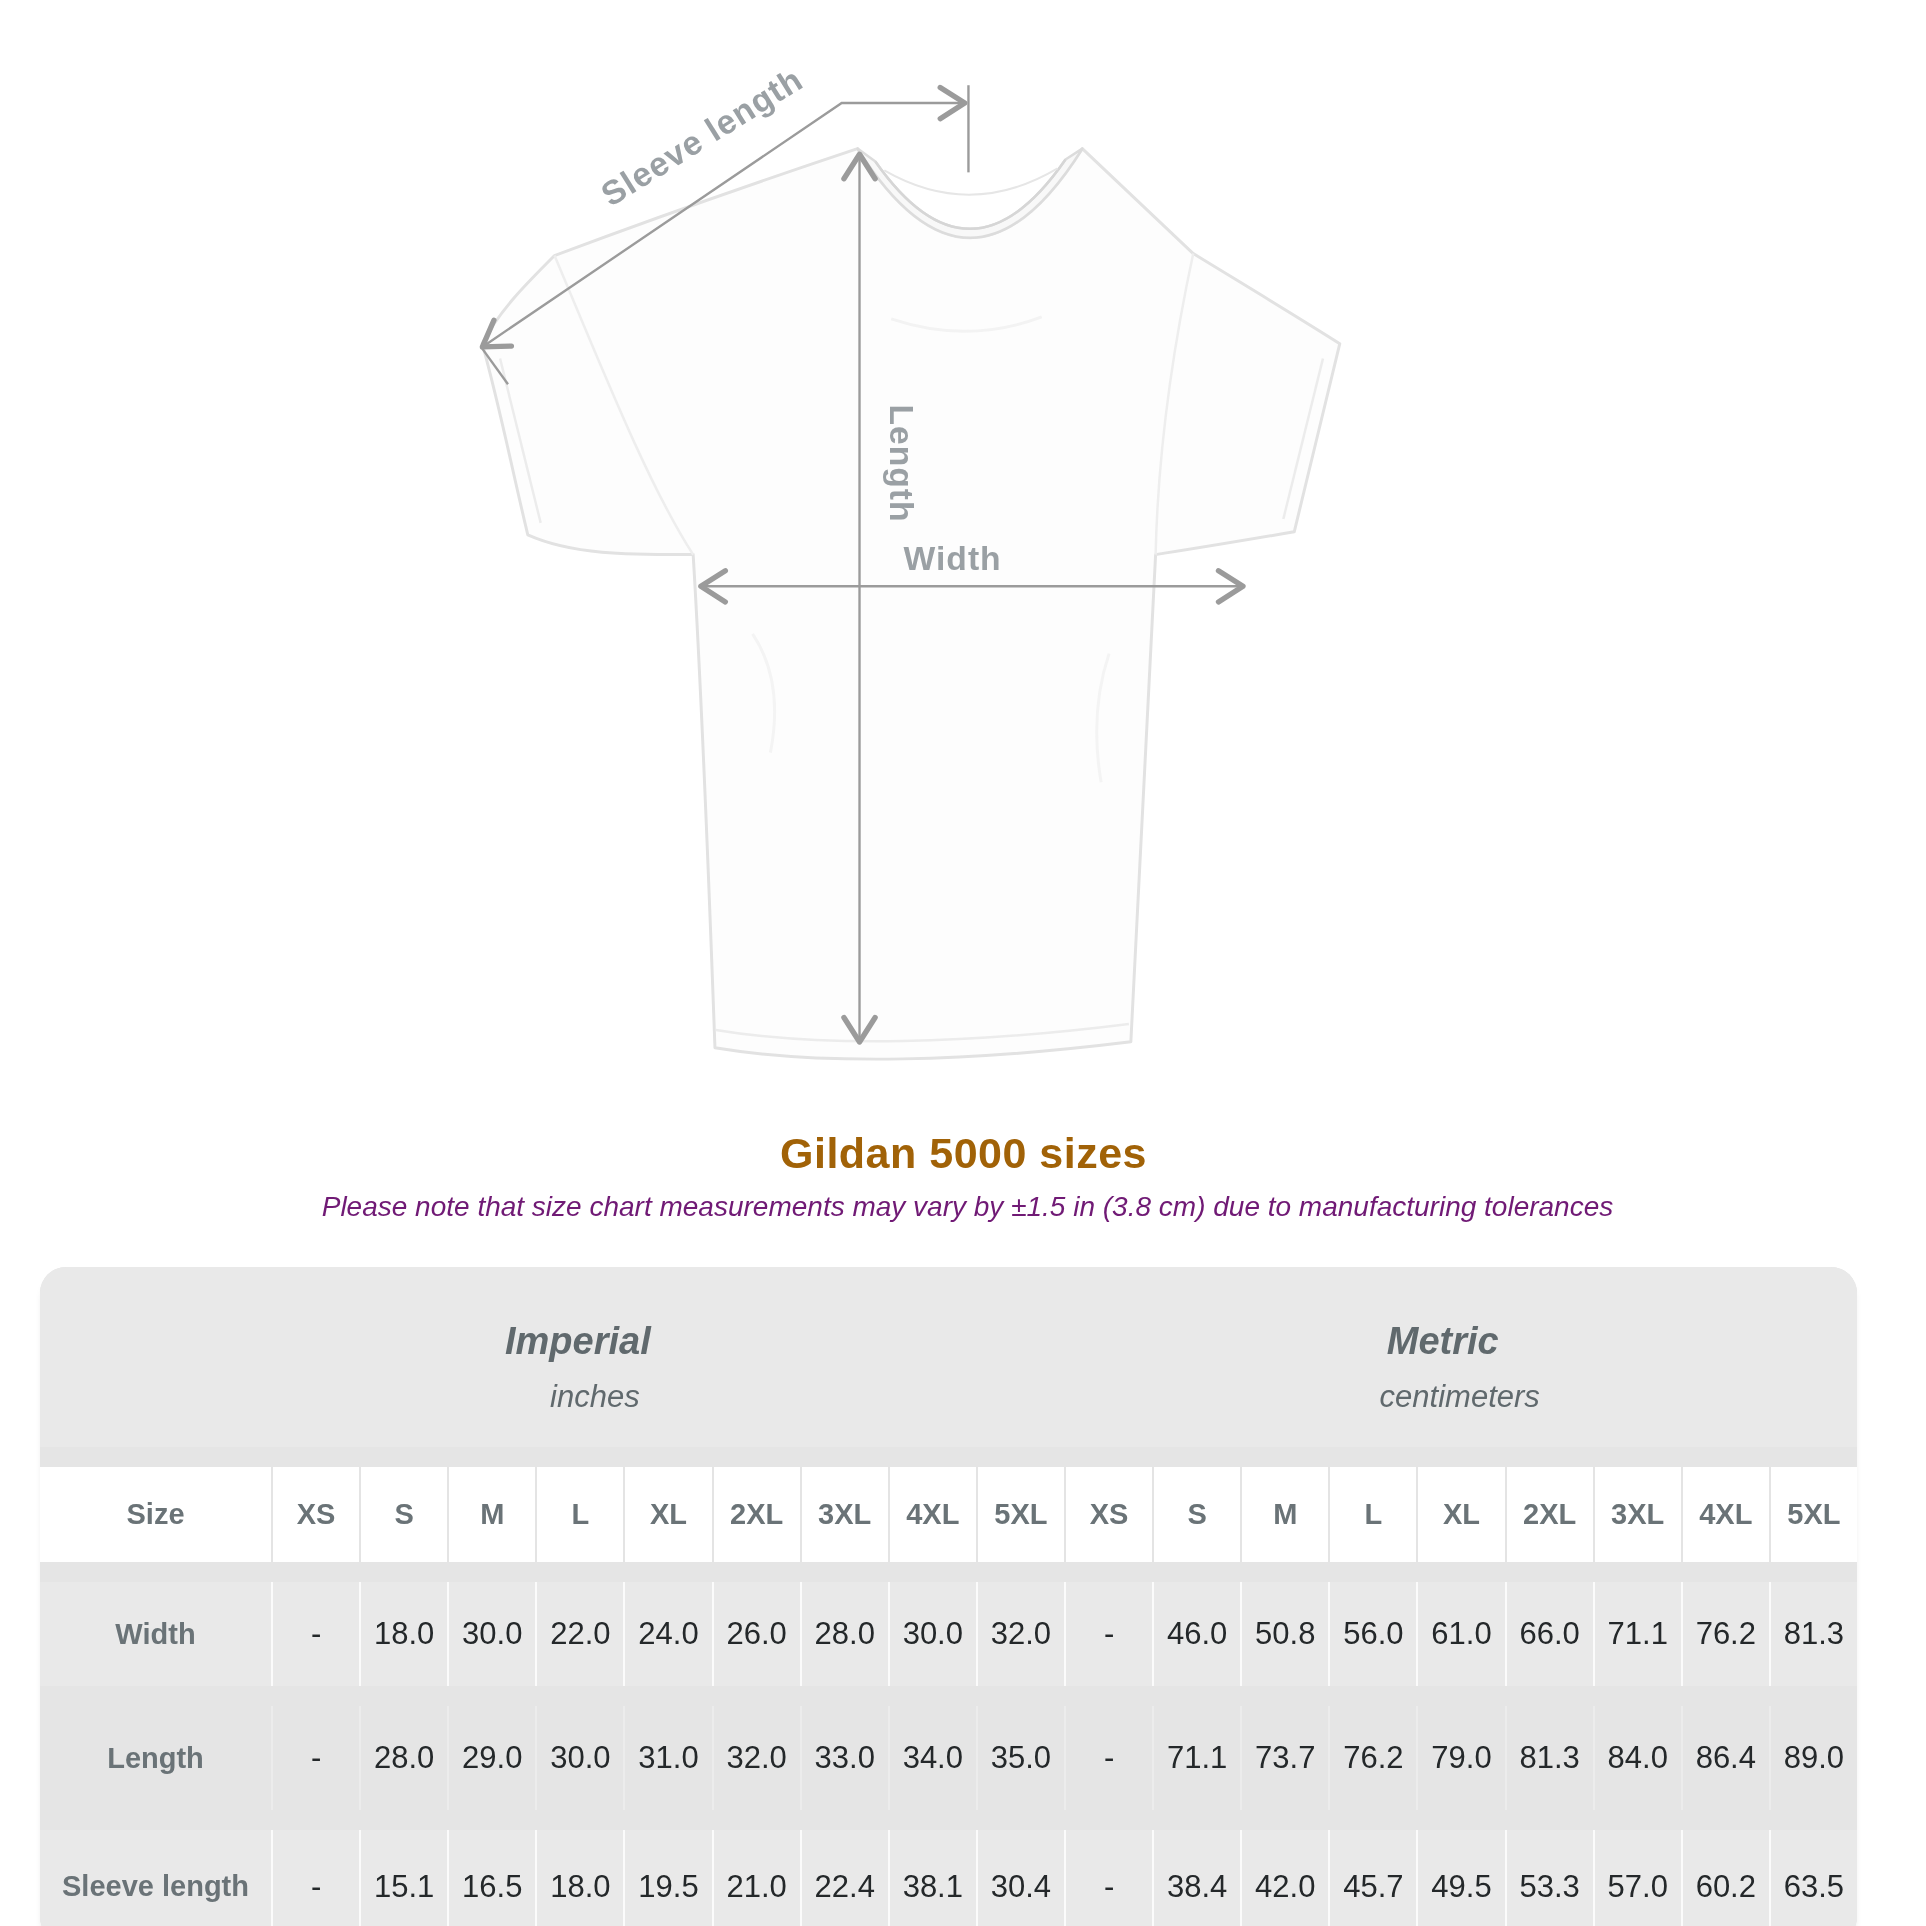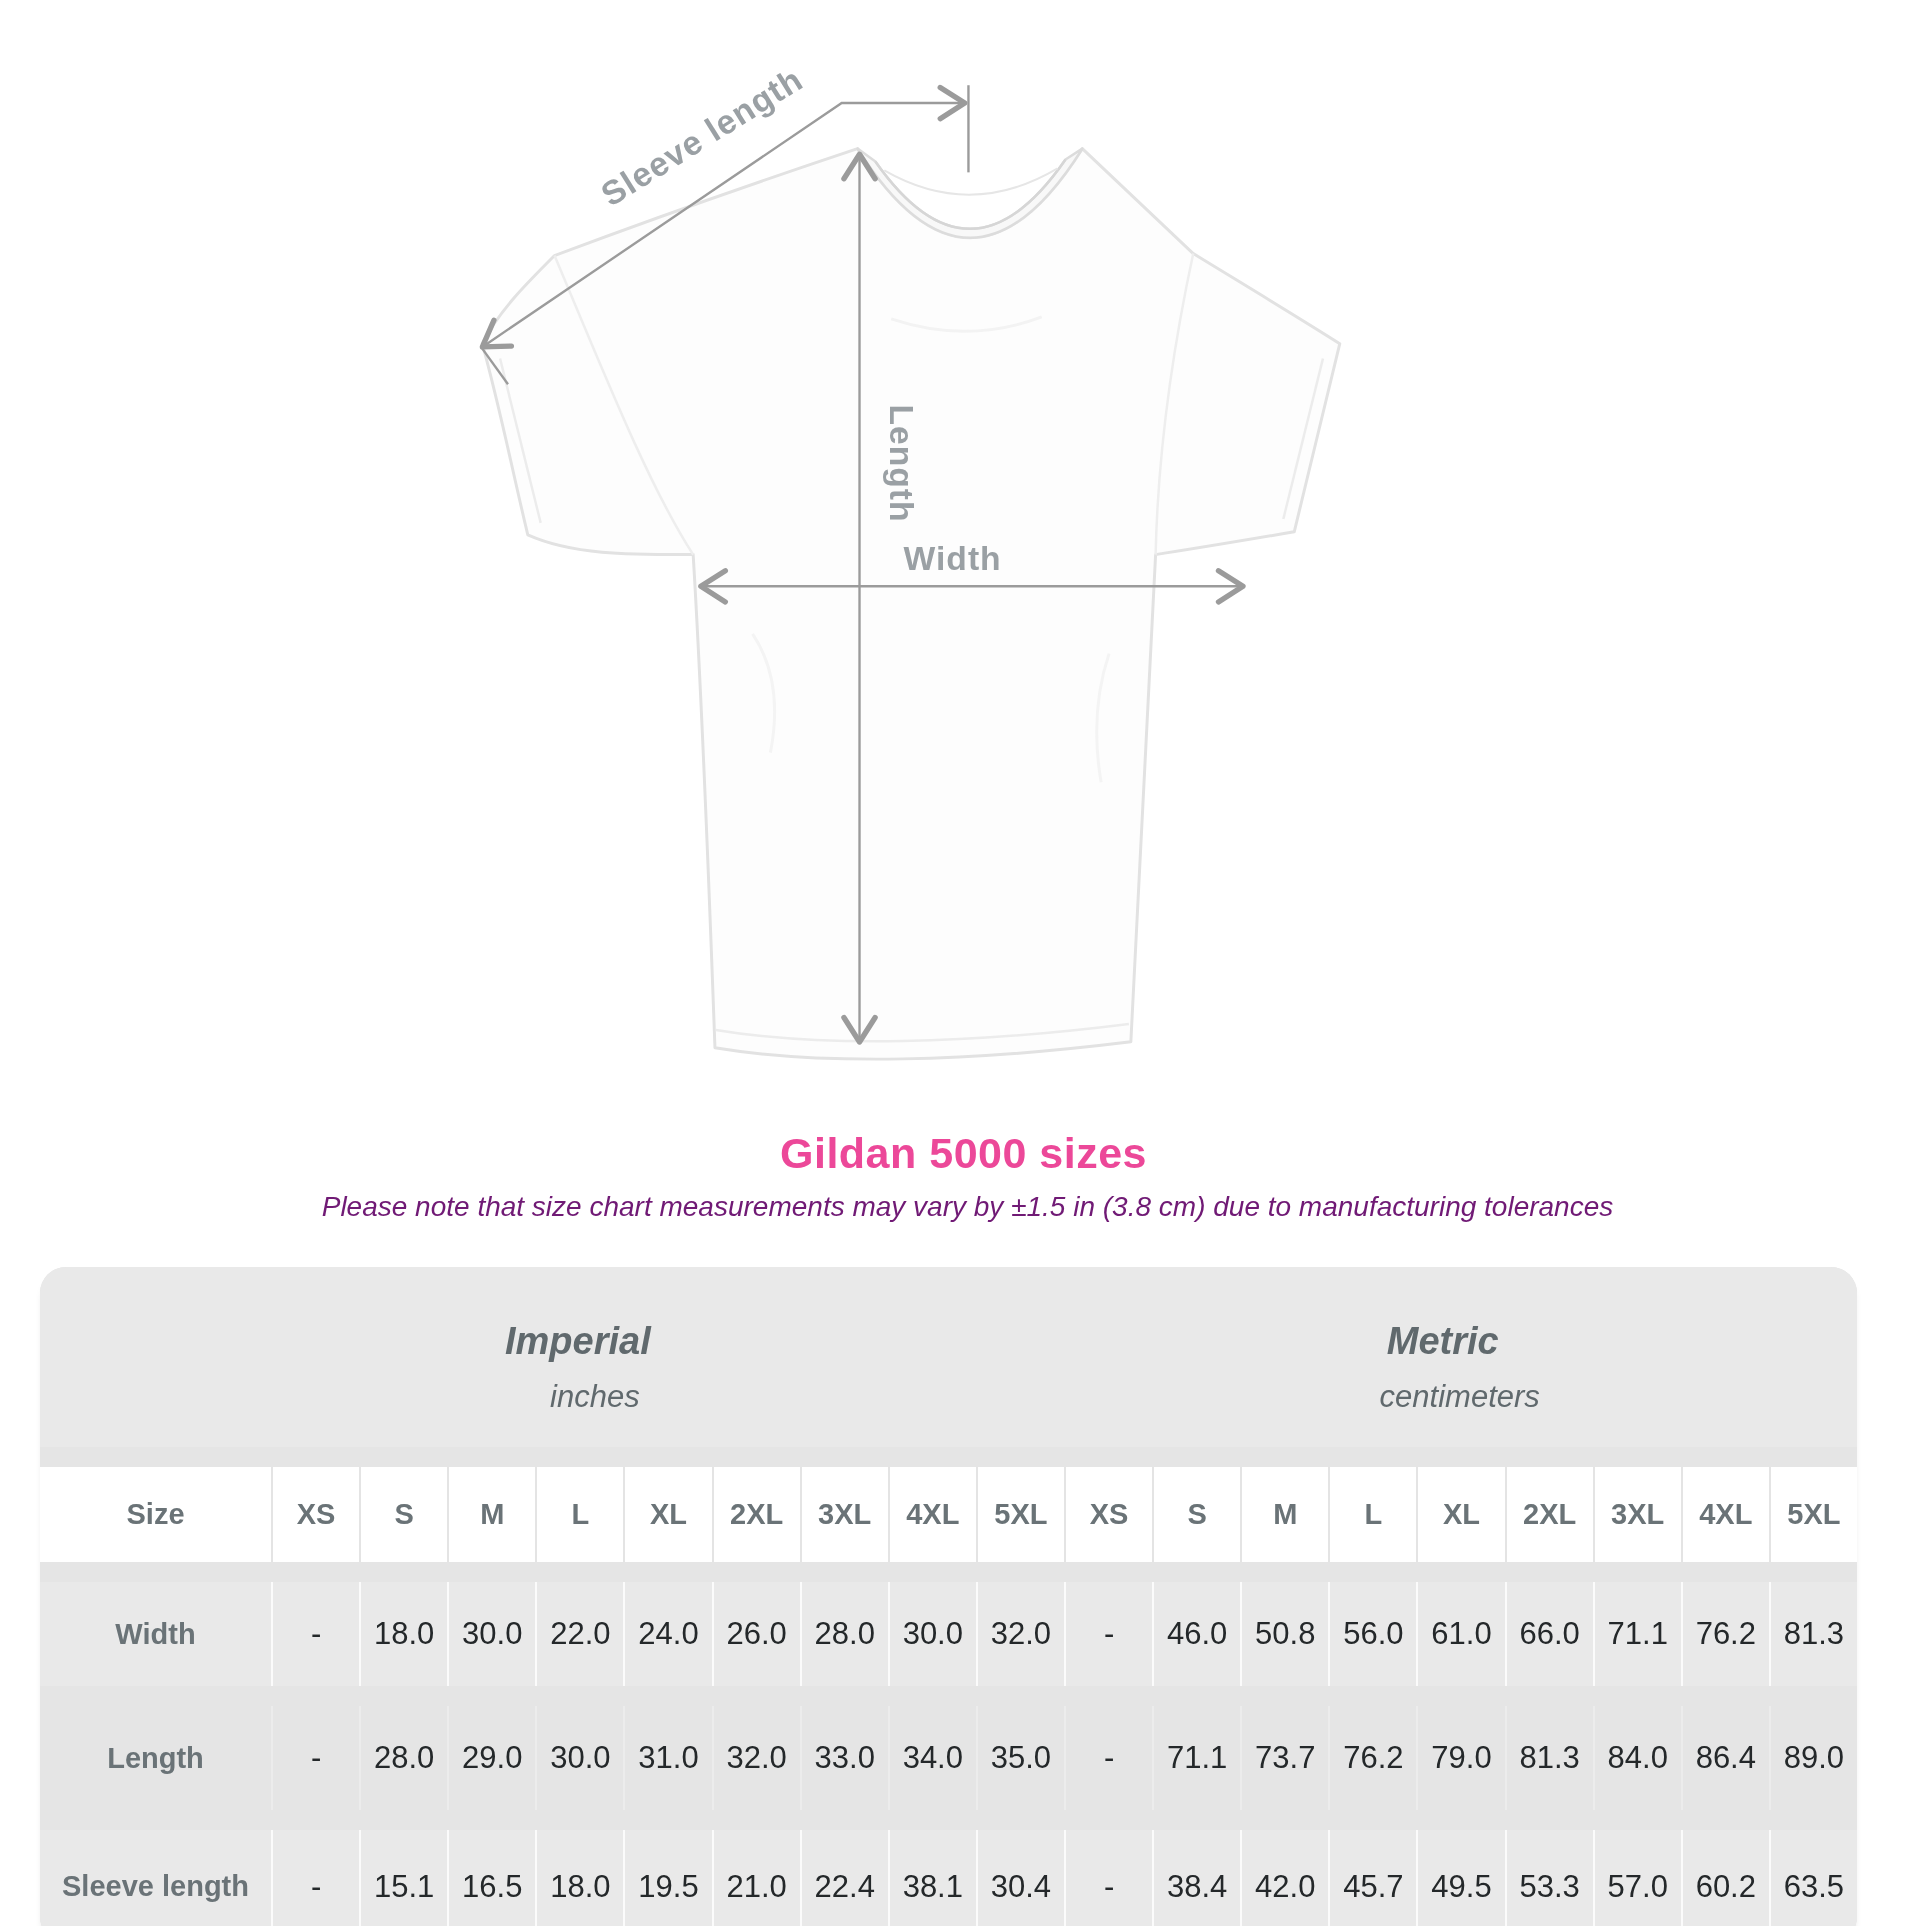--- a/index.html
+++ b/index.html
@@ -4,21 +4,21 @@
 <style>
   html,body{margin:0;padding:0;background:#ffffff;}
   .stage{position:relative;width:1927px;height:1927px;background:#fff;overflow:hidden;
          font-family:"Liberation Sans", sans-serif;}
 
   
   .diagram{position:absolute;left:0;top:0;width:1927px;height:1129px;}
 
   
   .chart-title{position:absolute;left:0;top:1129px;width:100%;text-align:center;
-               font-size:43px;font-weight:bold;color:#ec4899;letter-spacing:0.5px;}
+               font-size:43px;font-weight:bold;color:#a16207;letter-spacing:0.5px;}
   .chart-subtitle{position:absolute;left:4px;top:1191px;width:100%;text-align:center;
                   font-size:28px;font-style:italic;color:#701a75;}
 
   
   .size-table{position:absolute;left:40px;top:1267px;width:1817px;
               border-radius:26px;overflow:hidden;background:#e5e5e5;
               box-shadow:0 7px 10px -5px rgba(0,0,0,.22);}
   .band{position:relative;height:180px;background:#e9e9e9;}
   .gh{position:absolute;top:0;height:100%;transform:translateX(-50%);
       display:flex;flex-direction:column;align-items:center;justify-content:center;

